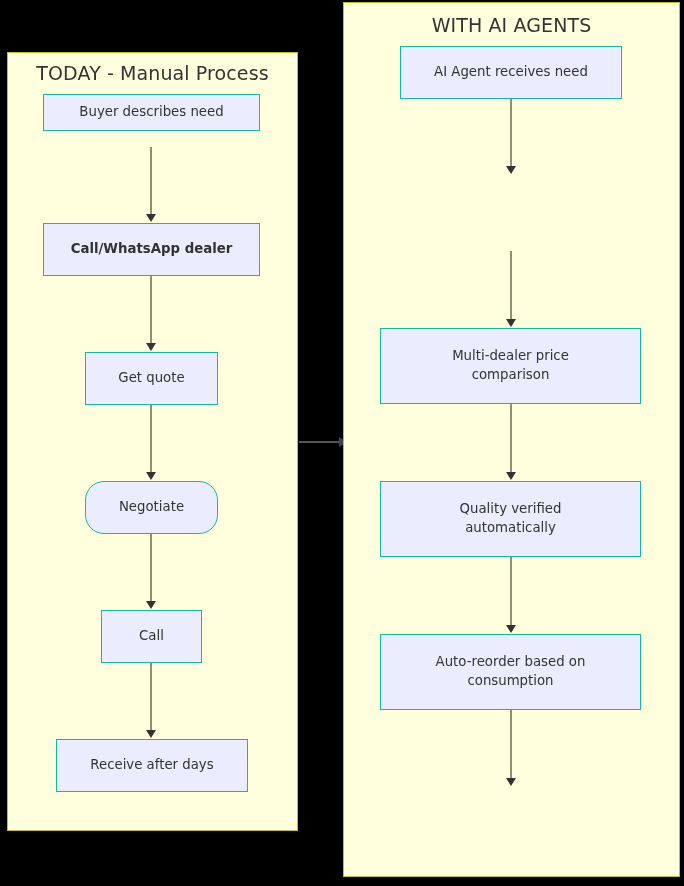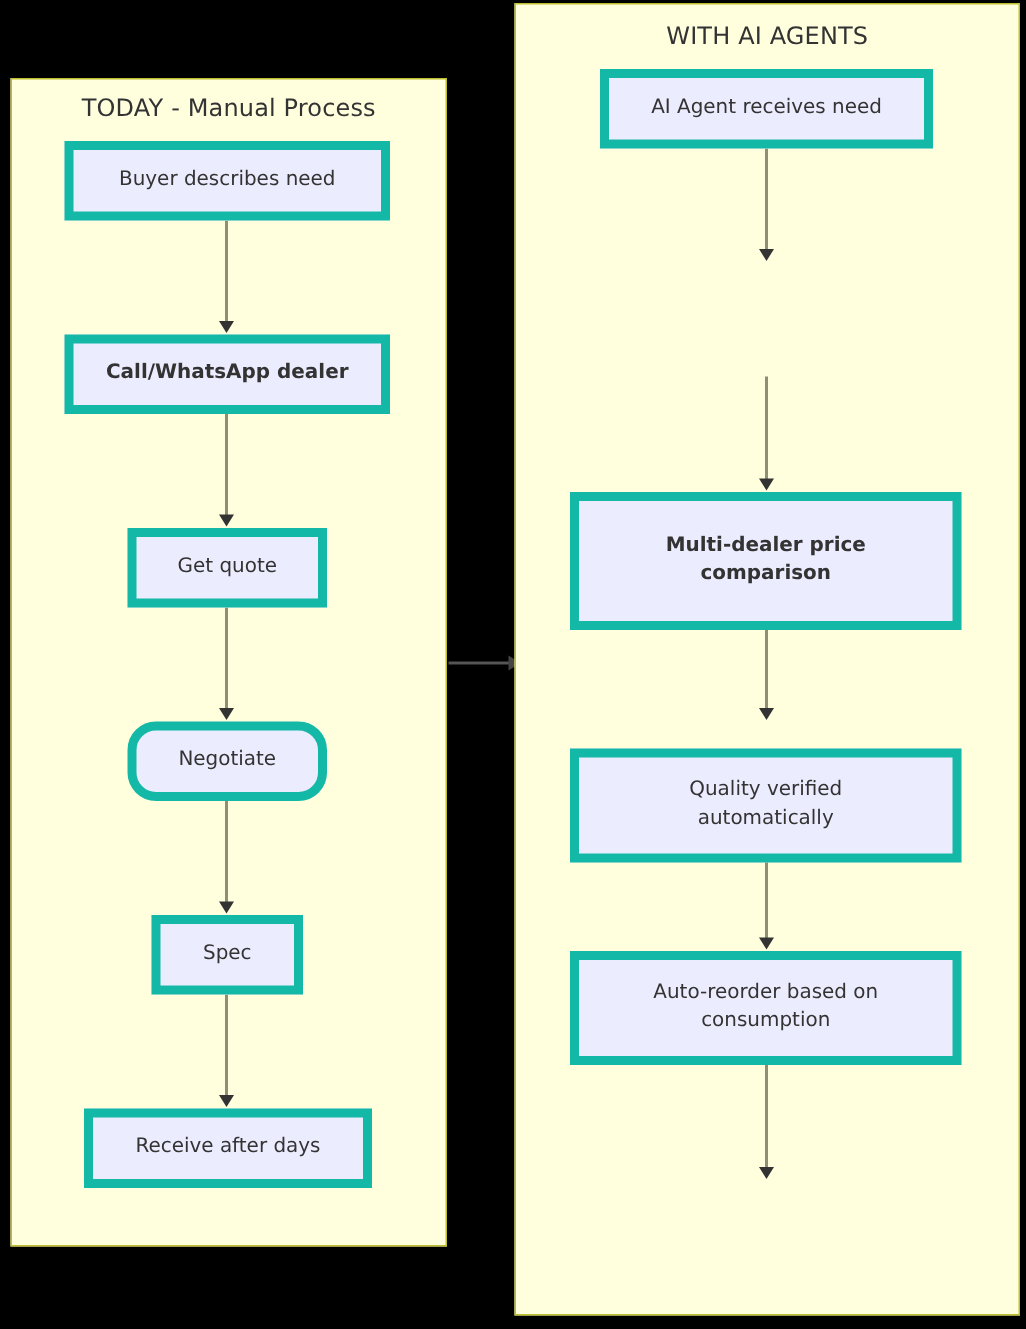--- a/index.html
+++ b/index.html
@@ -38,58 +38,58 @@
     left: 343px;
     top: 2px;
     width: 337px;
     height: 875px;
   }
   .panel-title {
     position: absolute;
     left: 0;
     width: 100%;
     text-align: center;
-    font-size: 16px;
+    font-size: 19px;
     color: #333333;
     letter-spacing: 0.1px;
     white-space: nowrap;
   }
   #panel-today .panel-title { top: 9px; }
   #panel-agents .panel-title { top: 11px; }
 
   
   .node {
     position: absolute;
     background: #ececff;
-    border: 6px solid #14b8a6;
+    border: 1px solid #14b8a6;
     box-sizing: border-box;
     display: flex;
     align-items: center;
     justify-content: center;
     text-align: center;
     color: #333333;
     font-size: 13.3px;
     line-height: 1.42;
     padding: 2px 6px;
     white-space: pre-line;
   }
 
   
-  #n-buyer      { left: 43px;  top: 94px;  width: 217px; height: 53px; }
+  #n-buyer      { left: 43px;  top: 94px;  width: 217px; height: 37px; }
   #n-call       { left: 43px;  top: 223px; width: 217px; height: 53px; font-weight: bold; }
   #n-quote      { left: 85px;  top: 352px; width: 133px; height: 53px; }
   #n-negotiate  { left: 85px;  top: 481px; width: 133px; height: 53px; border-radius: 19px; }
   #n-order      { left: 101px; top: 610px; width: 101px; height: 53px; }
   #n-receive    { left: 56px;  top: 739px; width: 192px; height: 53px; }
 
   
   #a-receives   { left: 400px; top: 46px;  width: 222px; height: 53px; }
   #a-spec       { left: 380px; top: 175px; width: 261px; height: 76px; }
-  #a-compare    { left: 380px; top: 328px; width: 261px; height: 92px; font-weight: bold; }
-  #a-quality    { left: 380px; top: 499px; width: 261px; height: 76px; }
+  #a-compare    { left: 380px; top: 328px; width: 261px; height: 76px; }
+  #a-quality    { left: 380px; top: 481px; width: 261px; height: 76px; }
   #a-reorder    { left: 380px; top: 634px; width: 261px; height: 76px; }
   #a-analytics  { left: 406px; top: 787px; width: 209px; height: 52px; }
 
   
   .edge-v {
     position: absolute;
     width: 2px;
     background: #8f8f75;
   }
   .arrowhead-down {
@@ -171,21 +171,21 @@
   <div class="arrowhead-down lhead" id="h-l5"></div>
 
   <div class="node" id="n-buyer">Buyer describes need</div>
 
   <div class="node" id="n-call">Call/WhatsApp dealer</div>
 
   <div class="node" id="n-quote">Get quote</div>
 
   <div class="node" id="n-negotiate">Negotiate</div>
 
-  <div class="node" id="n-order">Spec</div>
+  <div class="node" id="n-order">Call</div>
 
   <div class="node" id="n-receive">Receive after days</div>
 
   <div class="edge-h" id="e-cross"></div>
   <div class="arrowhead-right" id="h-cross"></div>
 
   <div class="panel" id="panel-agents">
     <div class="panel-title">WITH AI AGENTS</div>
   </div>
 

